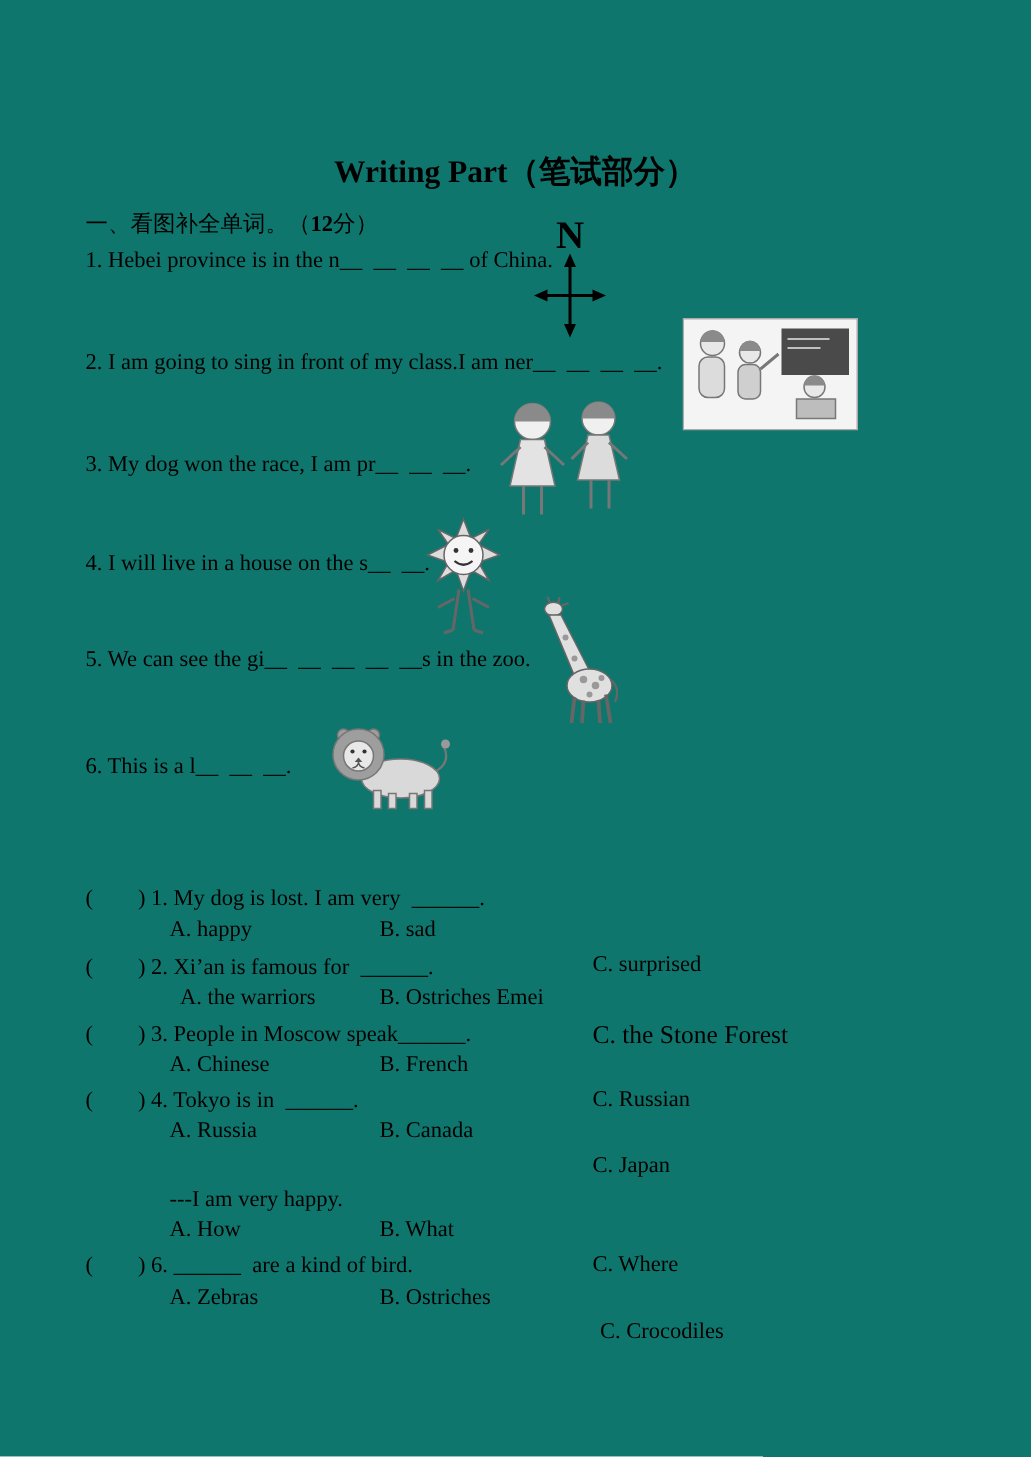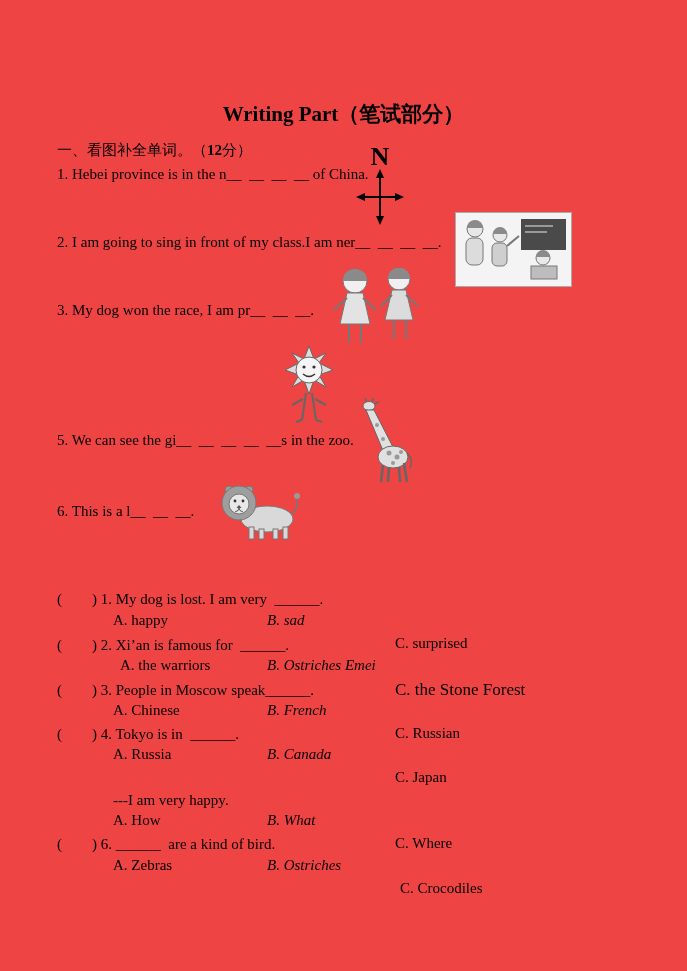--- a/index.html
+++ b/index.html
@@ -1,56 +1,57 @@
 <!DOCTYPE html>
 <html><head>
 <meta charset="utf-8">
 <style>
   html,body{margin:0;padding:0;background:#ffffff;}
   .page{
     position:relative;
     width:687px;height:971px;
-    background:#ef4444;
+    background:#0f766e;
     color:#000;
     font-family:"Liberation Serif","DejaVu Serif",serif;
     overflow:hidden;
   }
   .title{
     position:absolute;top:100px;left:0;width:100%;
     text-align:center;font-size:21px;font-weight:bold;
     white-space:pre;
   }
   .line{
     position:absolute;
     font-size:15px;
     white-space:pre;
     line-height:20px;
   }
   .bold{font-weight:bold;}
   .optrow{position:absolute;left:0;width:100%;height:20px;font-size:15px;padding-left:28px;}
   .optrow span{position:absolute;white-space:pre;}
   .optA{left:113px;}
-  .optB{left:267px;font-style:italic;}
+  .optB{left:253px;}
   .optC{left:395px;margin-top:23px;}
   .big{font-size:17px;}
   .img{position:absolute;}
   svg{display:block;}
 </style>
 </head>
 <body>
 
 <div class="page">
 
   <div class="title">Writing Part（笔试部分）</div>
 
   <div class="line" style="left:57px;top:140px"><span>一、看图补全单词。（</span><span class="bold">12</span><span>分）</span></div>
 
   <div class="line" style="left:57px;top:164px">1. Hebei province is in the n__  __  __  __ of China.</div>
   <div class="line" style="left:57px;top:232px">2. I am going to sing in front of my class.I am ner__  __  __  __.</div>
   <div class="line" style="left:57px;top:300px">3. My dog won the race, I am pr__  __  __.</div>
+  <div class="line" style="left:57px;top:366px">4. I will live in a house on the s__  __.</div>
   <div class="line" style="left:57px;top:430px">5. We can see the gi__  __  __  __  __s in the zoo.</div>
   <div class="line" style="left:57px;top:501px">6. This is a l__  __  __.</div>
 
   <div class="img" style="left:355px;top:142px">
     <svg width="55" height="84" viewBox="0 0 55 84">
       <text x="25" y="23" font-size="26" font-weight="bold" text-anchor="middle" font-family="Liberation Serif, serif">N</text>
       <line x1="25" y1="33" x2="25" y2="77" stroke="#000" stroke-width="2"></line>
       <polygon points="25,27 21,36 29,36" fill="#000"></polygon>
       <polygon points="25,83 21,74 29,74" fill="#000"></polygon>
       <line x1="4" y1="55" x2="46" y2="55" stroke="#000" stroke-width="2"></line>

